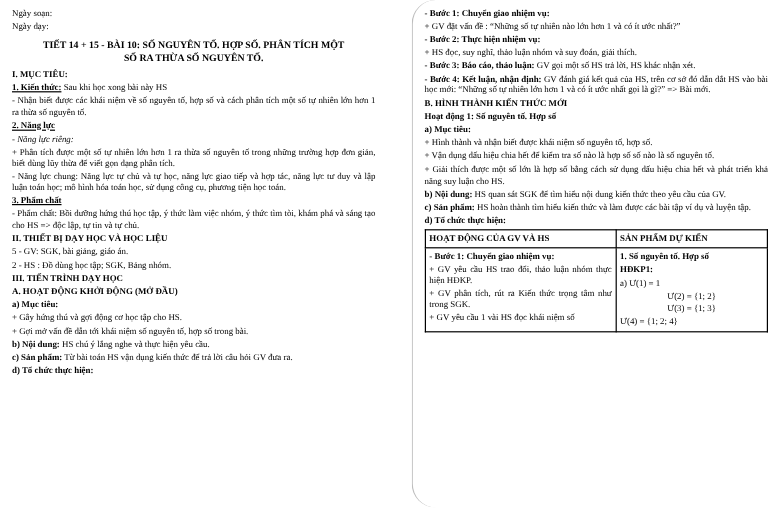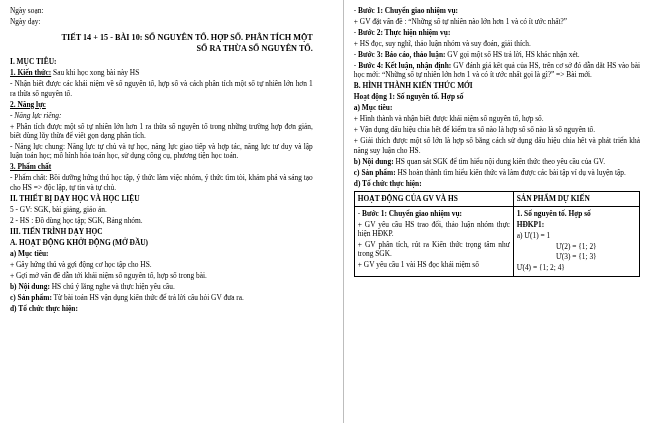--- a/index.html
+++ b/index.html
@@ -25,34 +25,35 @@
   .col {
     box-sizing: border-box;
     padding: 6px 10px 0 10px;
   }
   .col-left {
     width: 330px;
   }
   .col-right {
     width: 314px;
     border-left: 1px solid #bdbdbd;
+    border-radius: 20px;
   }
   p {
     margin: 0 0 1.5px 0;
     font-size: 7.4px;
     line-height: 1.28;
     text-align: justify;
   }
   .b { font-weight: bold; }
   .u { text-decoration: underline; }
   .i { font-style: italic; }
   .gap { height: 5px; }
   .gap-s { height: 3px; }
   .title-line {
-    text-align: right;
+    text-align: center;
     font-weight: bold;
     font-size: 8.2px;
     line-height: 1.3;
     margin: 0;
   }
   .title-line.sub {
     font-size: 8.2px;
   }
   table.plan {
     border-collapse: collapse;

